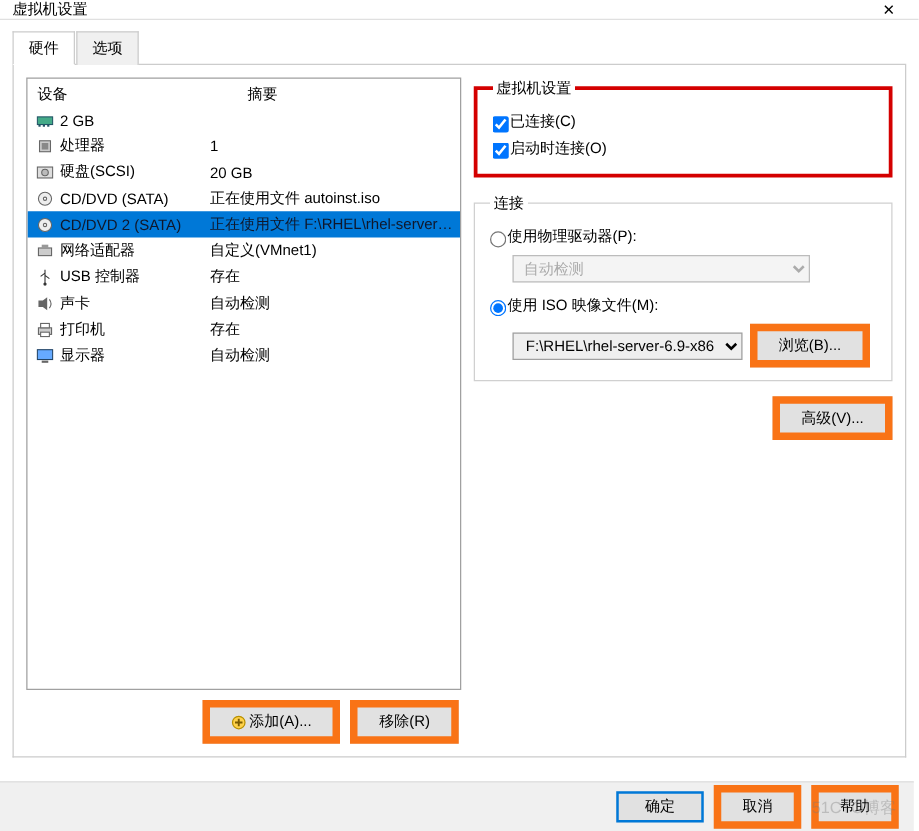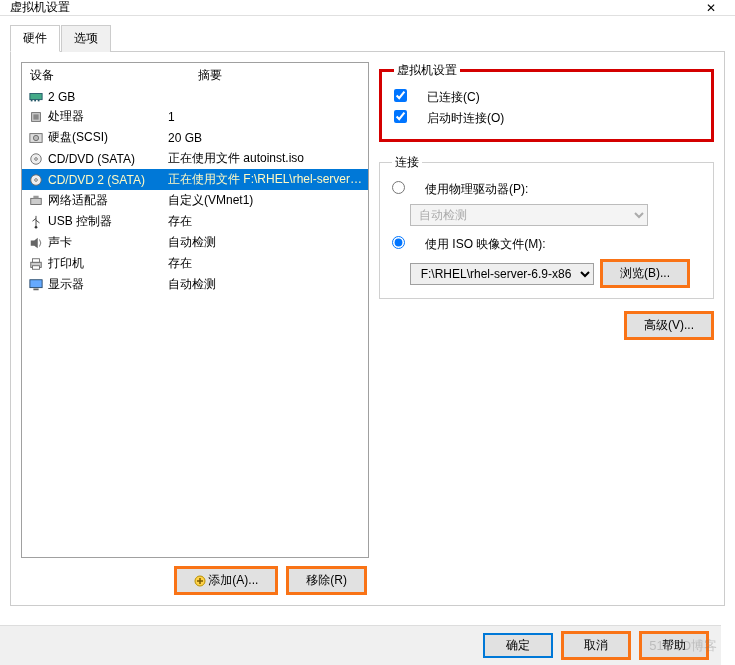--- a/index.html
+++ b/index.html
@@ -17,49 +17,49 @@
 
 .tab-body { border: 1px solid #ccc; border-top: none; height: 554px; padding: 10px; display: flex; gap: 10px; }
 
 .left-col { width: 348px; display: flex; flex-direction: column; }
 .device-list { border: 1px solid #a0a0a0; flex: 1; overflow: hidden; }
 .device-header { display: flex; padding: 4px 8px; font-weight: normal; gap: 48px; }
 .hcol-device { flex: 0 0 120px; }
 .hcol-summary { flex: 1; }
 
 .device-row { display: flex; align-items: center; padding: 2px 4px 2px 6px; gap: 4px; white-space: nowrap; overflow: hidden; }
-.device-row.selected { background: #0078d7; color: #fef9c3; }
+.device-row.selected { background: #0078d7; color: #0f172a; }
 .device-row .icon { width: 16px; height: 14px; flex: 0 0 16px; display: flex; align-items: center; justify-content: center; }
 .device-row .dev-name { flex: 0 0 116px; white-space: nowrap; overflow: hidden; }
 .device-row .dev-summary { flex: 1; white-space: nowrap; overflow: hidden; text-overflow: ellipsis; }
 
 .left-buttons { display: flex; justify-content: flex-end; gap: 8px; padding: 8px 2px 0 2px; }
-.btn { border: 3px solid #f97316; background: #e1e1e1; padding: 3px 17px; cursor: pointer; display: inline-flex; align-items: center; gap: 2px; min-width: 70px; justify-content: center; }
+.btn { border: 6px solid #f97316; background: #e1e1e1; padding: 3px 17px; cursor: pointer; display: inline-flex; align-items: center; gap: 2px; min-width: 70px; justify-content: center; }
 .btn.default { border: 2px solid #0078d7; padding: 2px 11px; }
 
 .add-icon { display: inline-block; width: 12px; height: 12px; }
 
 .right-col { flex: 1; position: relative; }
 
 fieldset { border: 1px solid #d0d0d0; margin: 0 0 12px 0; padding: 8px 12px 10px 12px; }
 legend { padding: 0 3px; }
 .fs-highlight { border: 3px solid #d40000; }
 
-.cb-row, .rb-row { display: flex; align-items: flex-start; gap: 20px; padding: 2px 0; }
+.cb-row, .rb-row { display: flex; align-items: flex-end; gap: 1px; padding: 2px 0; }
 .cb-row input, .rb-row input { margin: 0; }
 
 .conn-sub { margin-left: 18px; margin-top: 4px; display: flex; gap: 6px; align-items: center; }
 select, input[type=text] { border: 1px solid #a0a0a0; padding: 2px 4px; height: 22px; }
 select:disabled { background: #f0f0f0; color: #888; }
 .iso-select { width: 184px; text-align: center; }
 .auto-select { width: 238px; }
 
 .adv-row { display: flex; justify-content: flex-end; margin-top: 4px; }
 
-.bottom-bar { position: absolute; bottom: 0; left: 0; right: 14px; height: 40px; border-top: 1px solid #ddd; display: flex; align-items: center; justify-content: flex-end; gap: 8px; padding: 0 12px; background: #f0f0f0; }
+.bottom-bar { position: absolute; bottom: 0; left: 0; right: 4px; height: 40px; border-top: 1px solid #ddd; display: flex; align-items: center; justify-content: flex-end; gap: 8px; padding: 0 12px; background: #f0f0f0; }
 
 .watermark { position: absolute; right: 18px; bottom: 10px; color: rgba(120,120,120,0.35); font-size: 13px; pointer-events: none; }
 
 
 .ico svg { width: 14px; height: 14px; display: block; }
 </style>
 </head>
 <body>
 
 <div class="titlebar">

